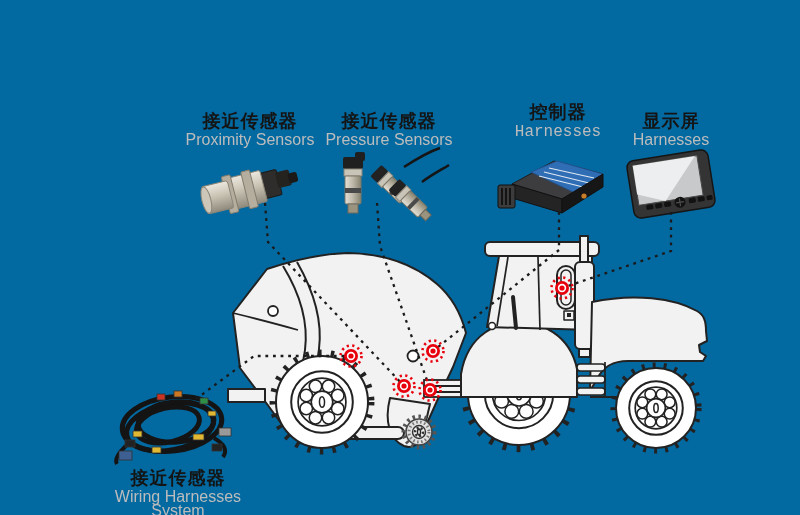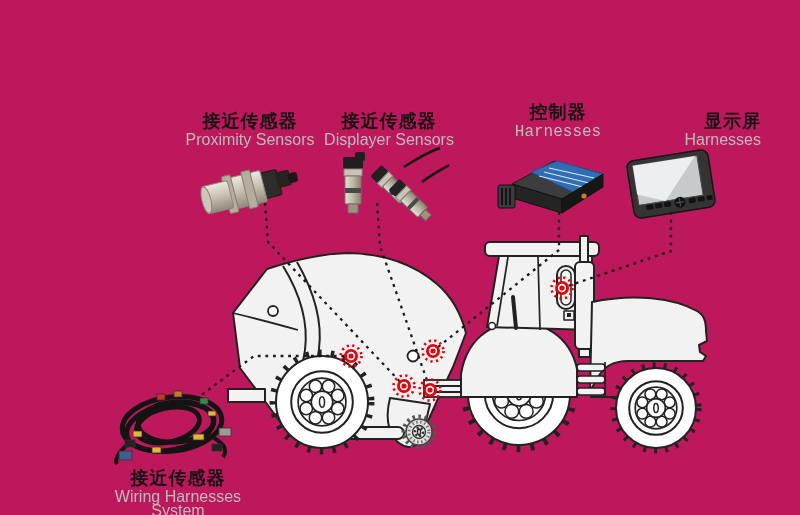--- a/index.html
+++ b/index.html
@@ -1,27 +1,27 @@
 <!DOCTYPE html>
 <html><head>
 <meta charset="utf-8">
 <style>
   html,body{margin:0;padding:0;background:#fff;}
   .stage{
-    position:relative;width:800px;height:515px;background:#be185d;
+    position:relative;width:800px;height:515px;background:#0369a1;
     font-family:"Liberation Sans",sans-serif;overflow:hidden;
   }
   .stage svg{position:absolute;left:0;top:0;}
   .label{position:absolute;width:180px;text-align:center;pointer-events:none;}
   .label .zh{font-size:18px;font-weight:bold;color:#141414;letter-spacing:1px;line-height:19px;}
   .label .en{font-size:16px;color:#bcbcbc;margin-top:2px;line-height:14px;}
   .lbl-proximity{left:160px;top:112px;}
   .lbl-pressure{left:299px;top:112px;}
   .lbl-controller{left:468px;top:104px;font-family:Liberation Mono, monospace;}
-  .lbl-displayer{left:581px;top:112px;text-align:right;}
+  .lbl-displayer{left:581px;top:112px;}
   .lbl-harness{left:88px;top:469px;}
 </style>
 </head>
 <body>
 
 <div class="stage">
 
   <svg width="800" height="515" viewBox="0 0 800 515">
     <defs>
       <linearGradient id="silver" x1="0" y1="0" x2="0" y2="1">
@@ -284,21 +284,21 @@
         </g>
       </g>
   </svg>
 
   <div class="label lbl-proximity">
     <div class="zh">接近传感器</div>
     <div class="en">Proximity Sensors</div>
   </div>
   <div class="label lbl-pressure">
     <div class="zh">接近传感器</div>
-    <div class="en">Displayer Sensors</div>
+    <div class="en">Pressure Sensors</div>
   </div>
   <div class="label lbl-controller">
     <div class="zh">控制器</div>
     <div class="en">Harnesses</div>
   </div>
   <div class="label lbl-displayer">
     <div class="zh">显示屏</div>
     <div class="en">Harnesses</div>
   </div>
   <div class="label lbl-harness">

